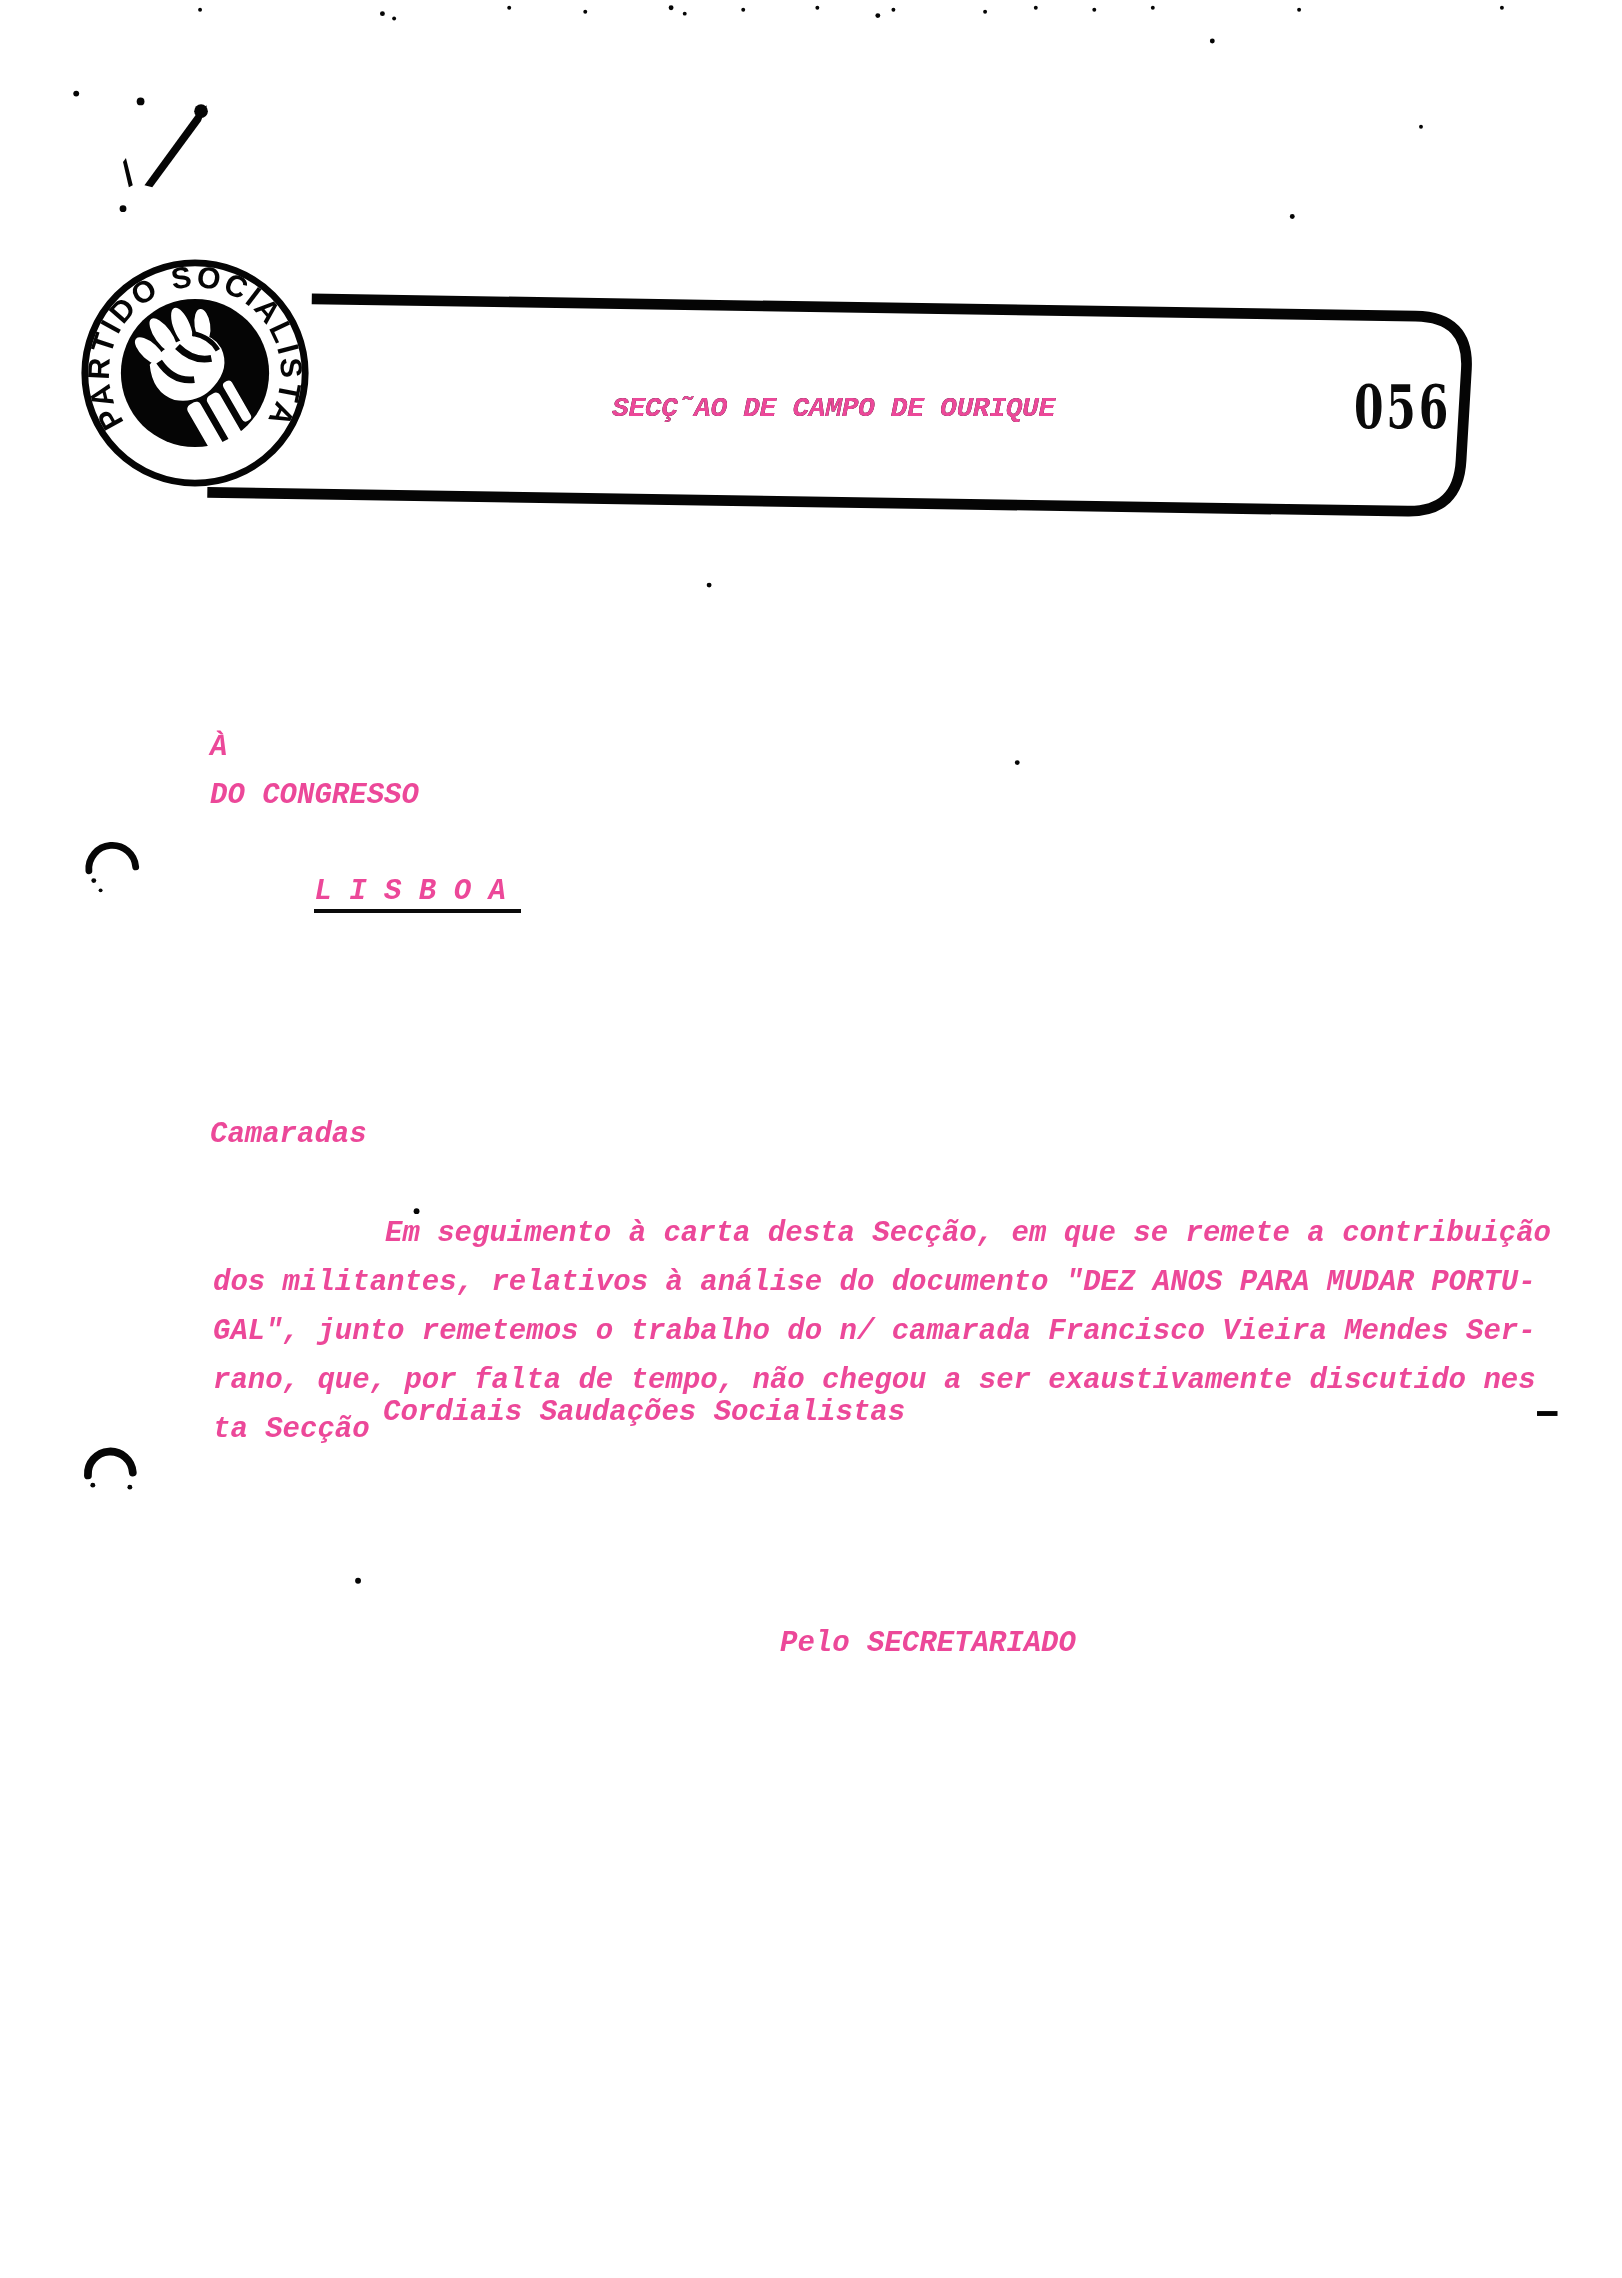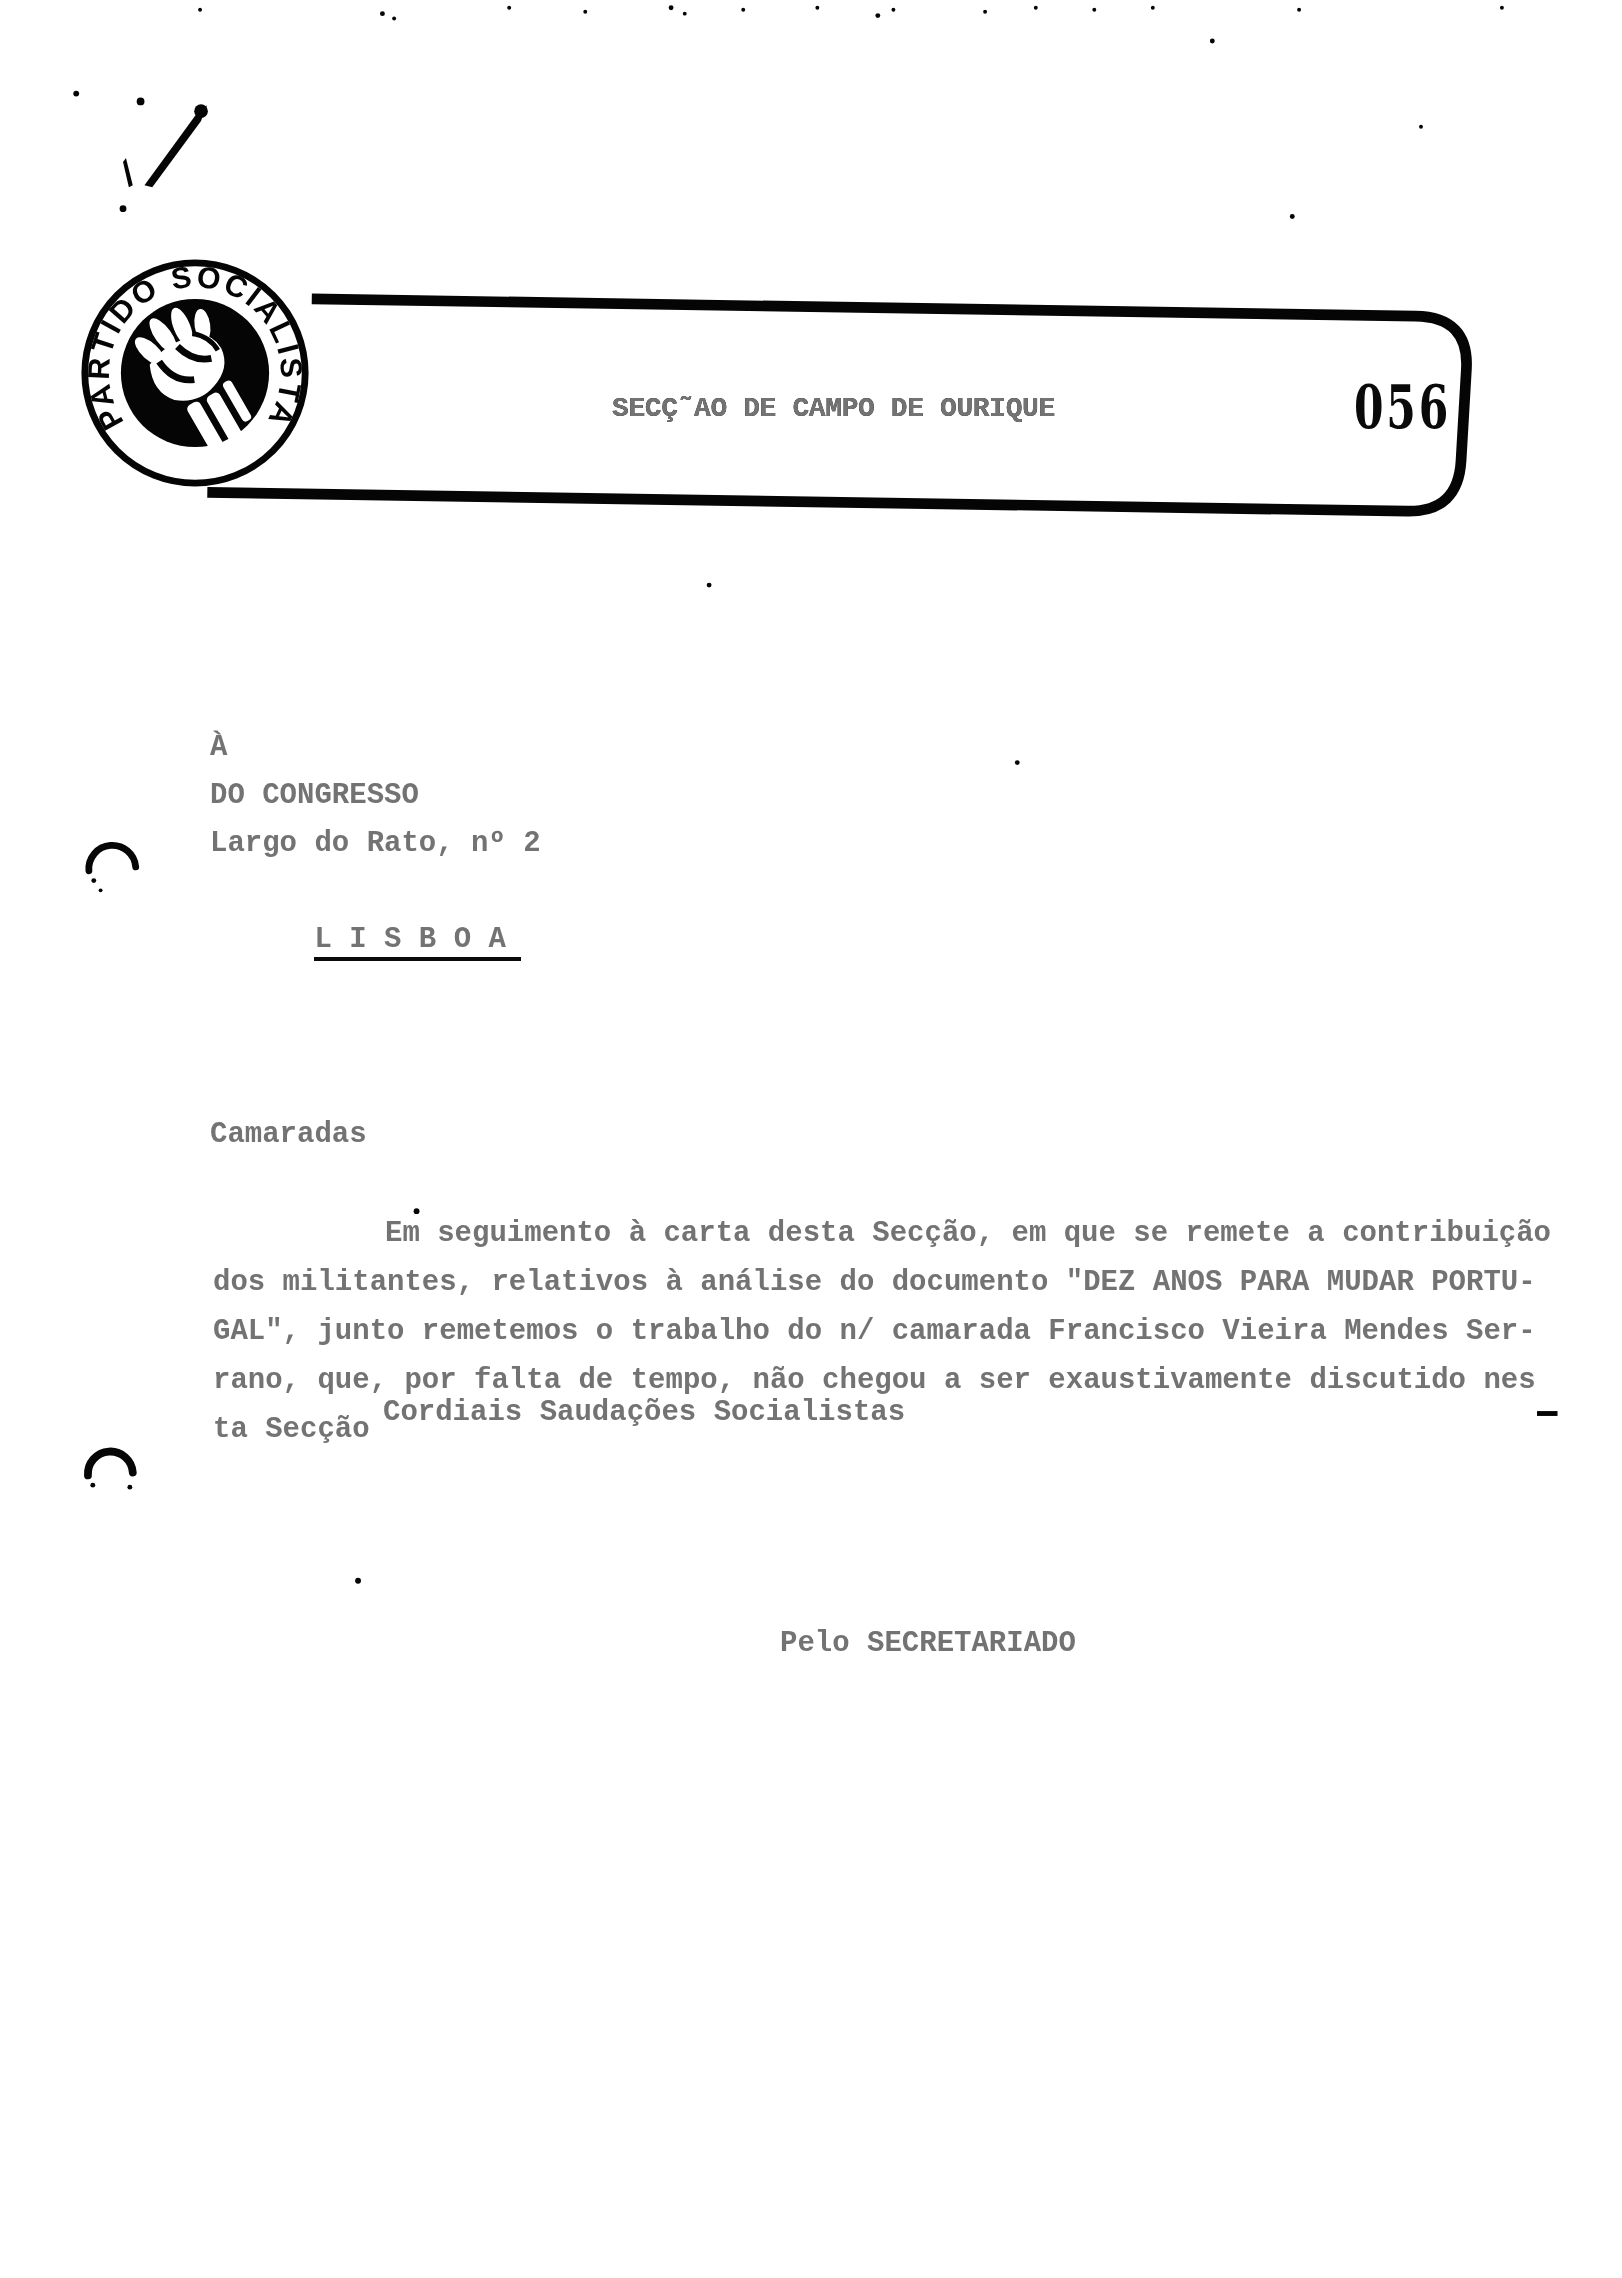--- a/index.html
+++ b/index.html
@@ -11,23 +11,24 @@
     font-family:"Liberation Mono", monospace;
     color:#050505;
   }
   .abs{position:absolute;}
   .svg-layer{position:absolute;left:0;top:0;width:1623px;height:2278px;}
   
   .tw{
     font-family:"Liberation Mono", monospace;
     font-weight:700;
     font-size:29px;
-    color:#737373;
+    color:#ec4899;
     white-space:pre;
     letter-spacing:0;
+    font-style:italic;
   }
   .section-title{
     left:612px;top:393px;width:507px;
     font-size:28px;letter-spacing:-0.4px;
     text-shadow:0 0 0.6px #000;
   }
   .doc-number{
     left:1354px;top:378px;
     font-family:"DejaVu Serif", serif;
     font-weight:700;font-size:59px;line-height:59px;
@@ -143,21 +144,20 @@
       </g>
     </g>
   </svg>
 
   <div class="abs tw section-title">SECÇ˜AO DE CAMPO DE OURIQUE</div>
   <div class="abs doc-number">056</div>
 
   <div class="abs address-block">
     <div class="tw address-line">À</div>
     <div class="tw address-line">DO CONGRESSO</div>
-    <div class="tw address-line">Largo do Rato, nº 2</div>
     <div class="tw address-line">
       <span class="u">L I S B O A</span>
     </div>
   </div>
 
   <div class="abs tw salutation">Camaradas</div>
 
   <div class="abs body-paragraph">
     <div class="tw par-line indent">Em seguimento à carta desta Secção, em que se remete a contribuição</div>
     <div class="tw par-line">dos militantes, relativos à análise do documento "DEZ ANOS PARA MUDAR PORTU-</div>

